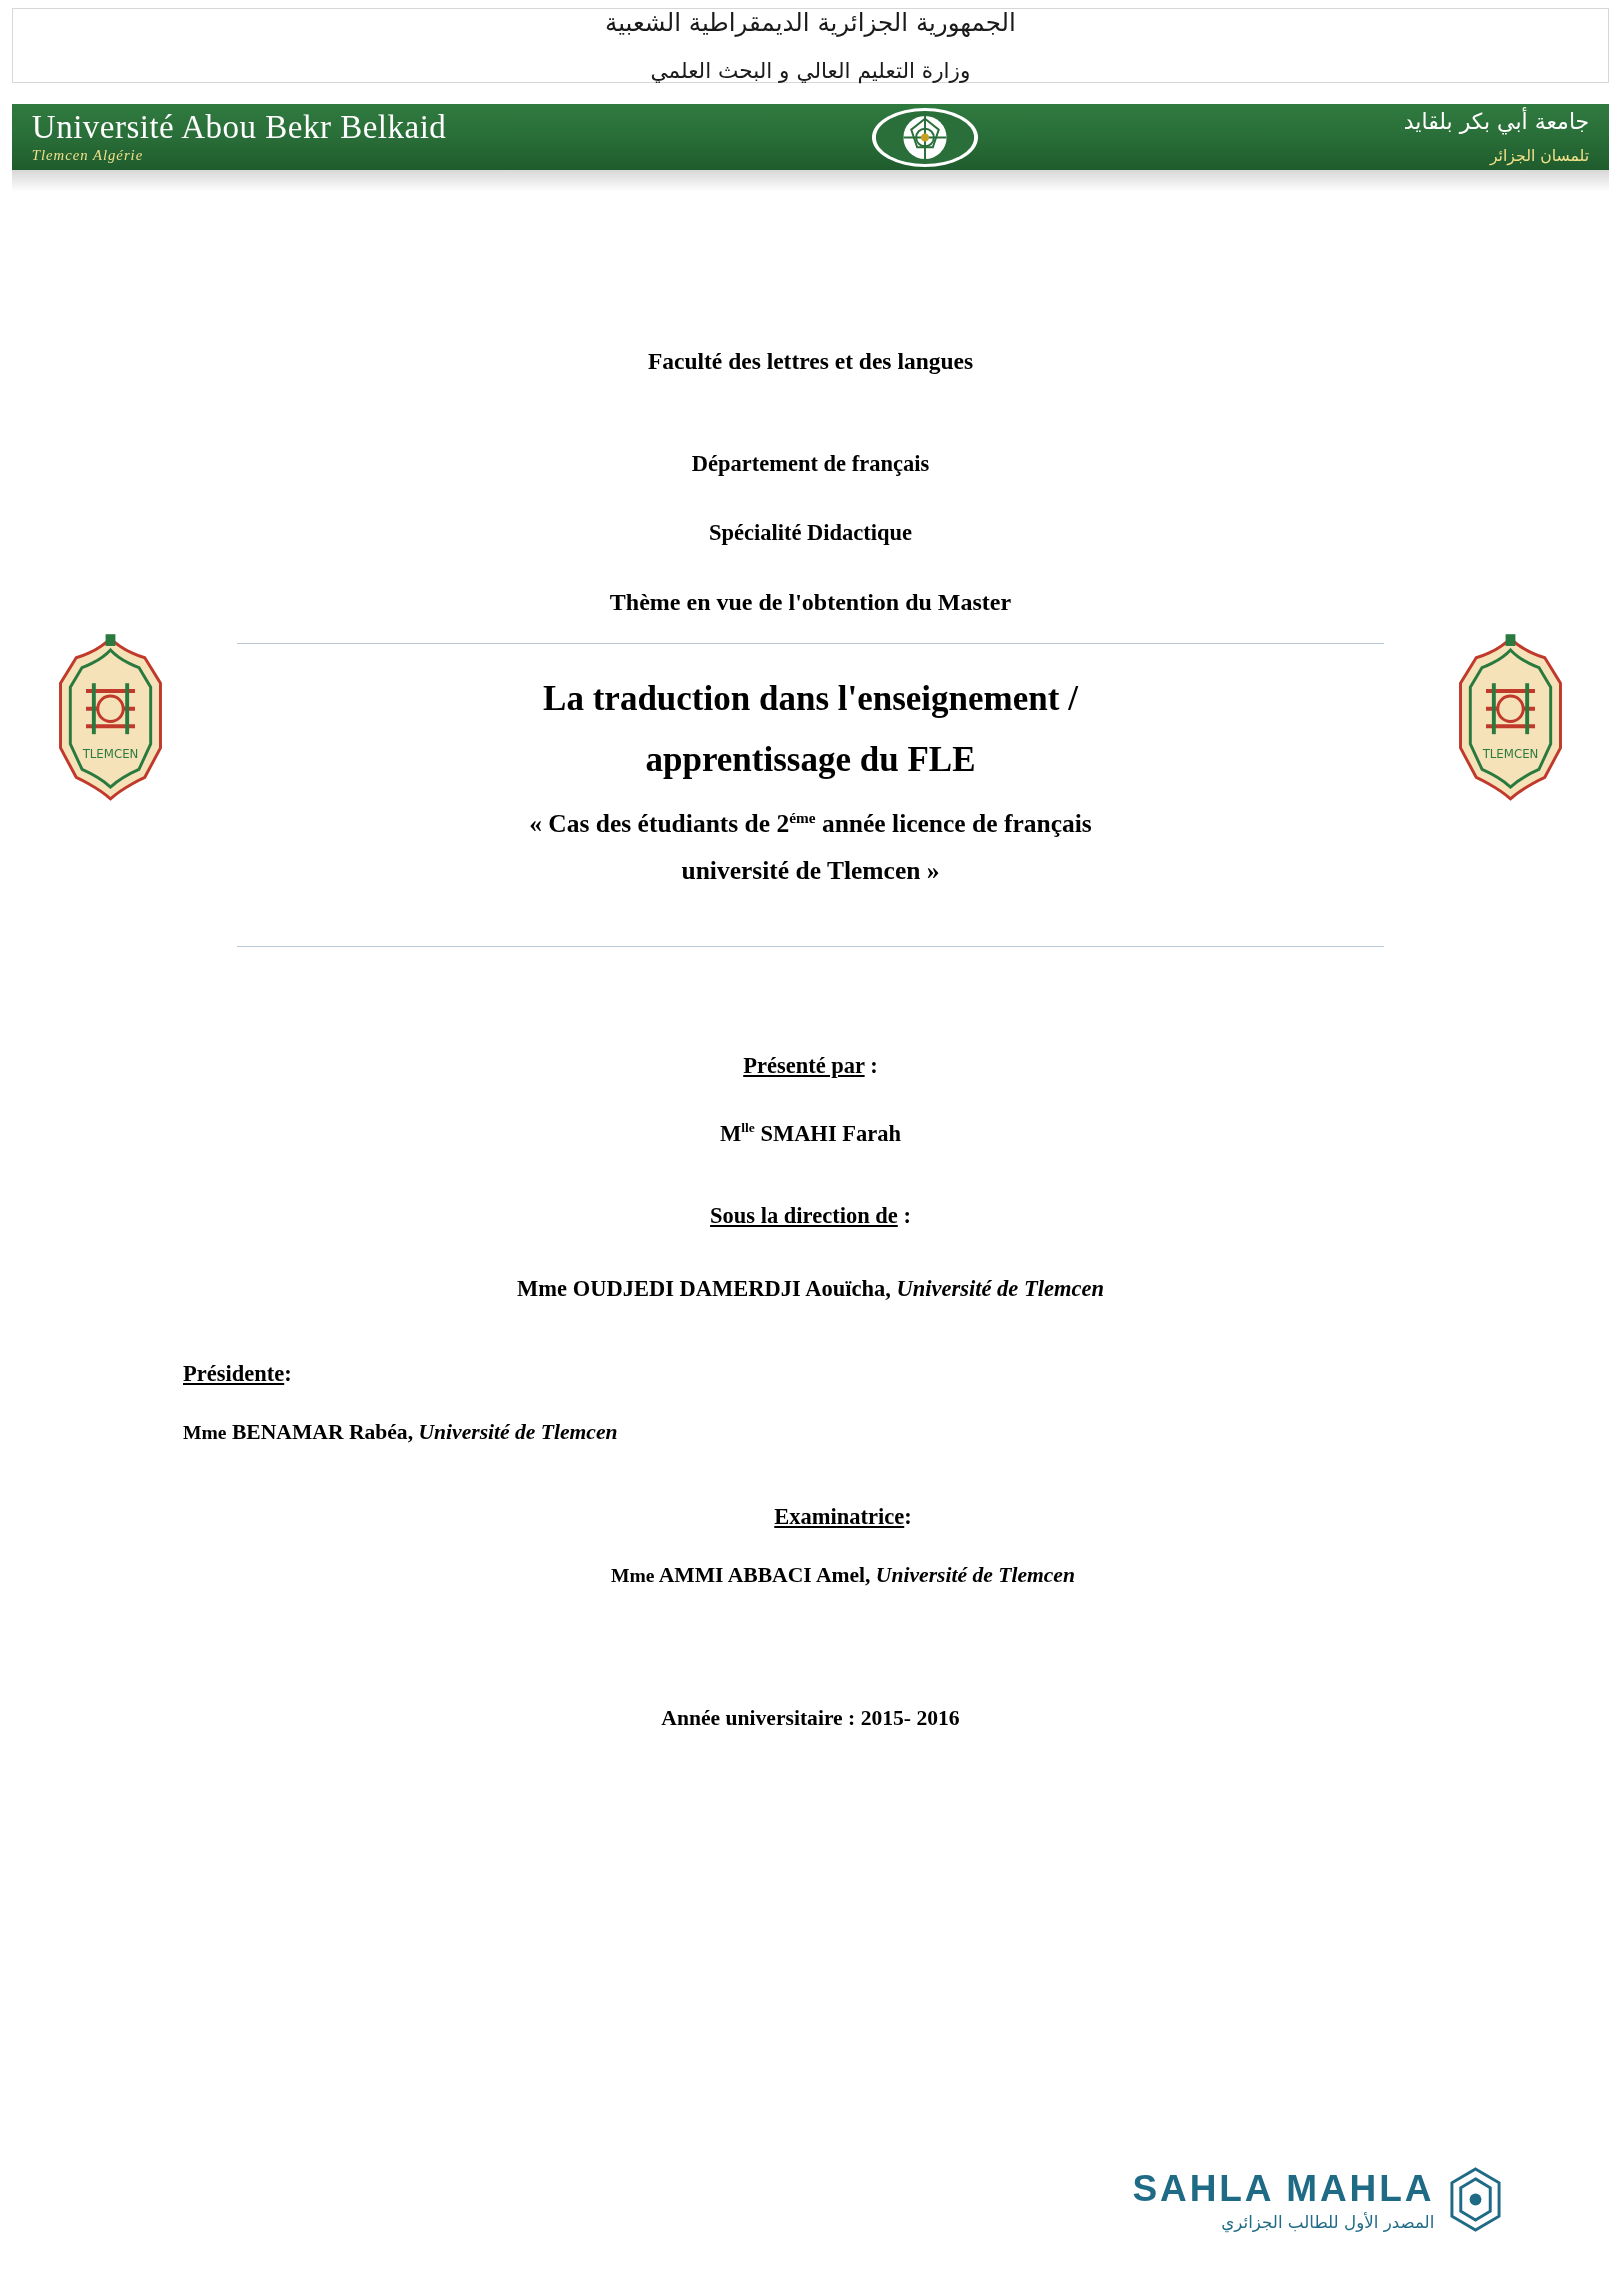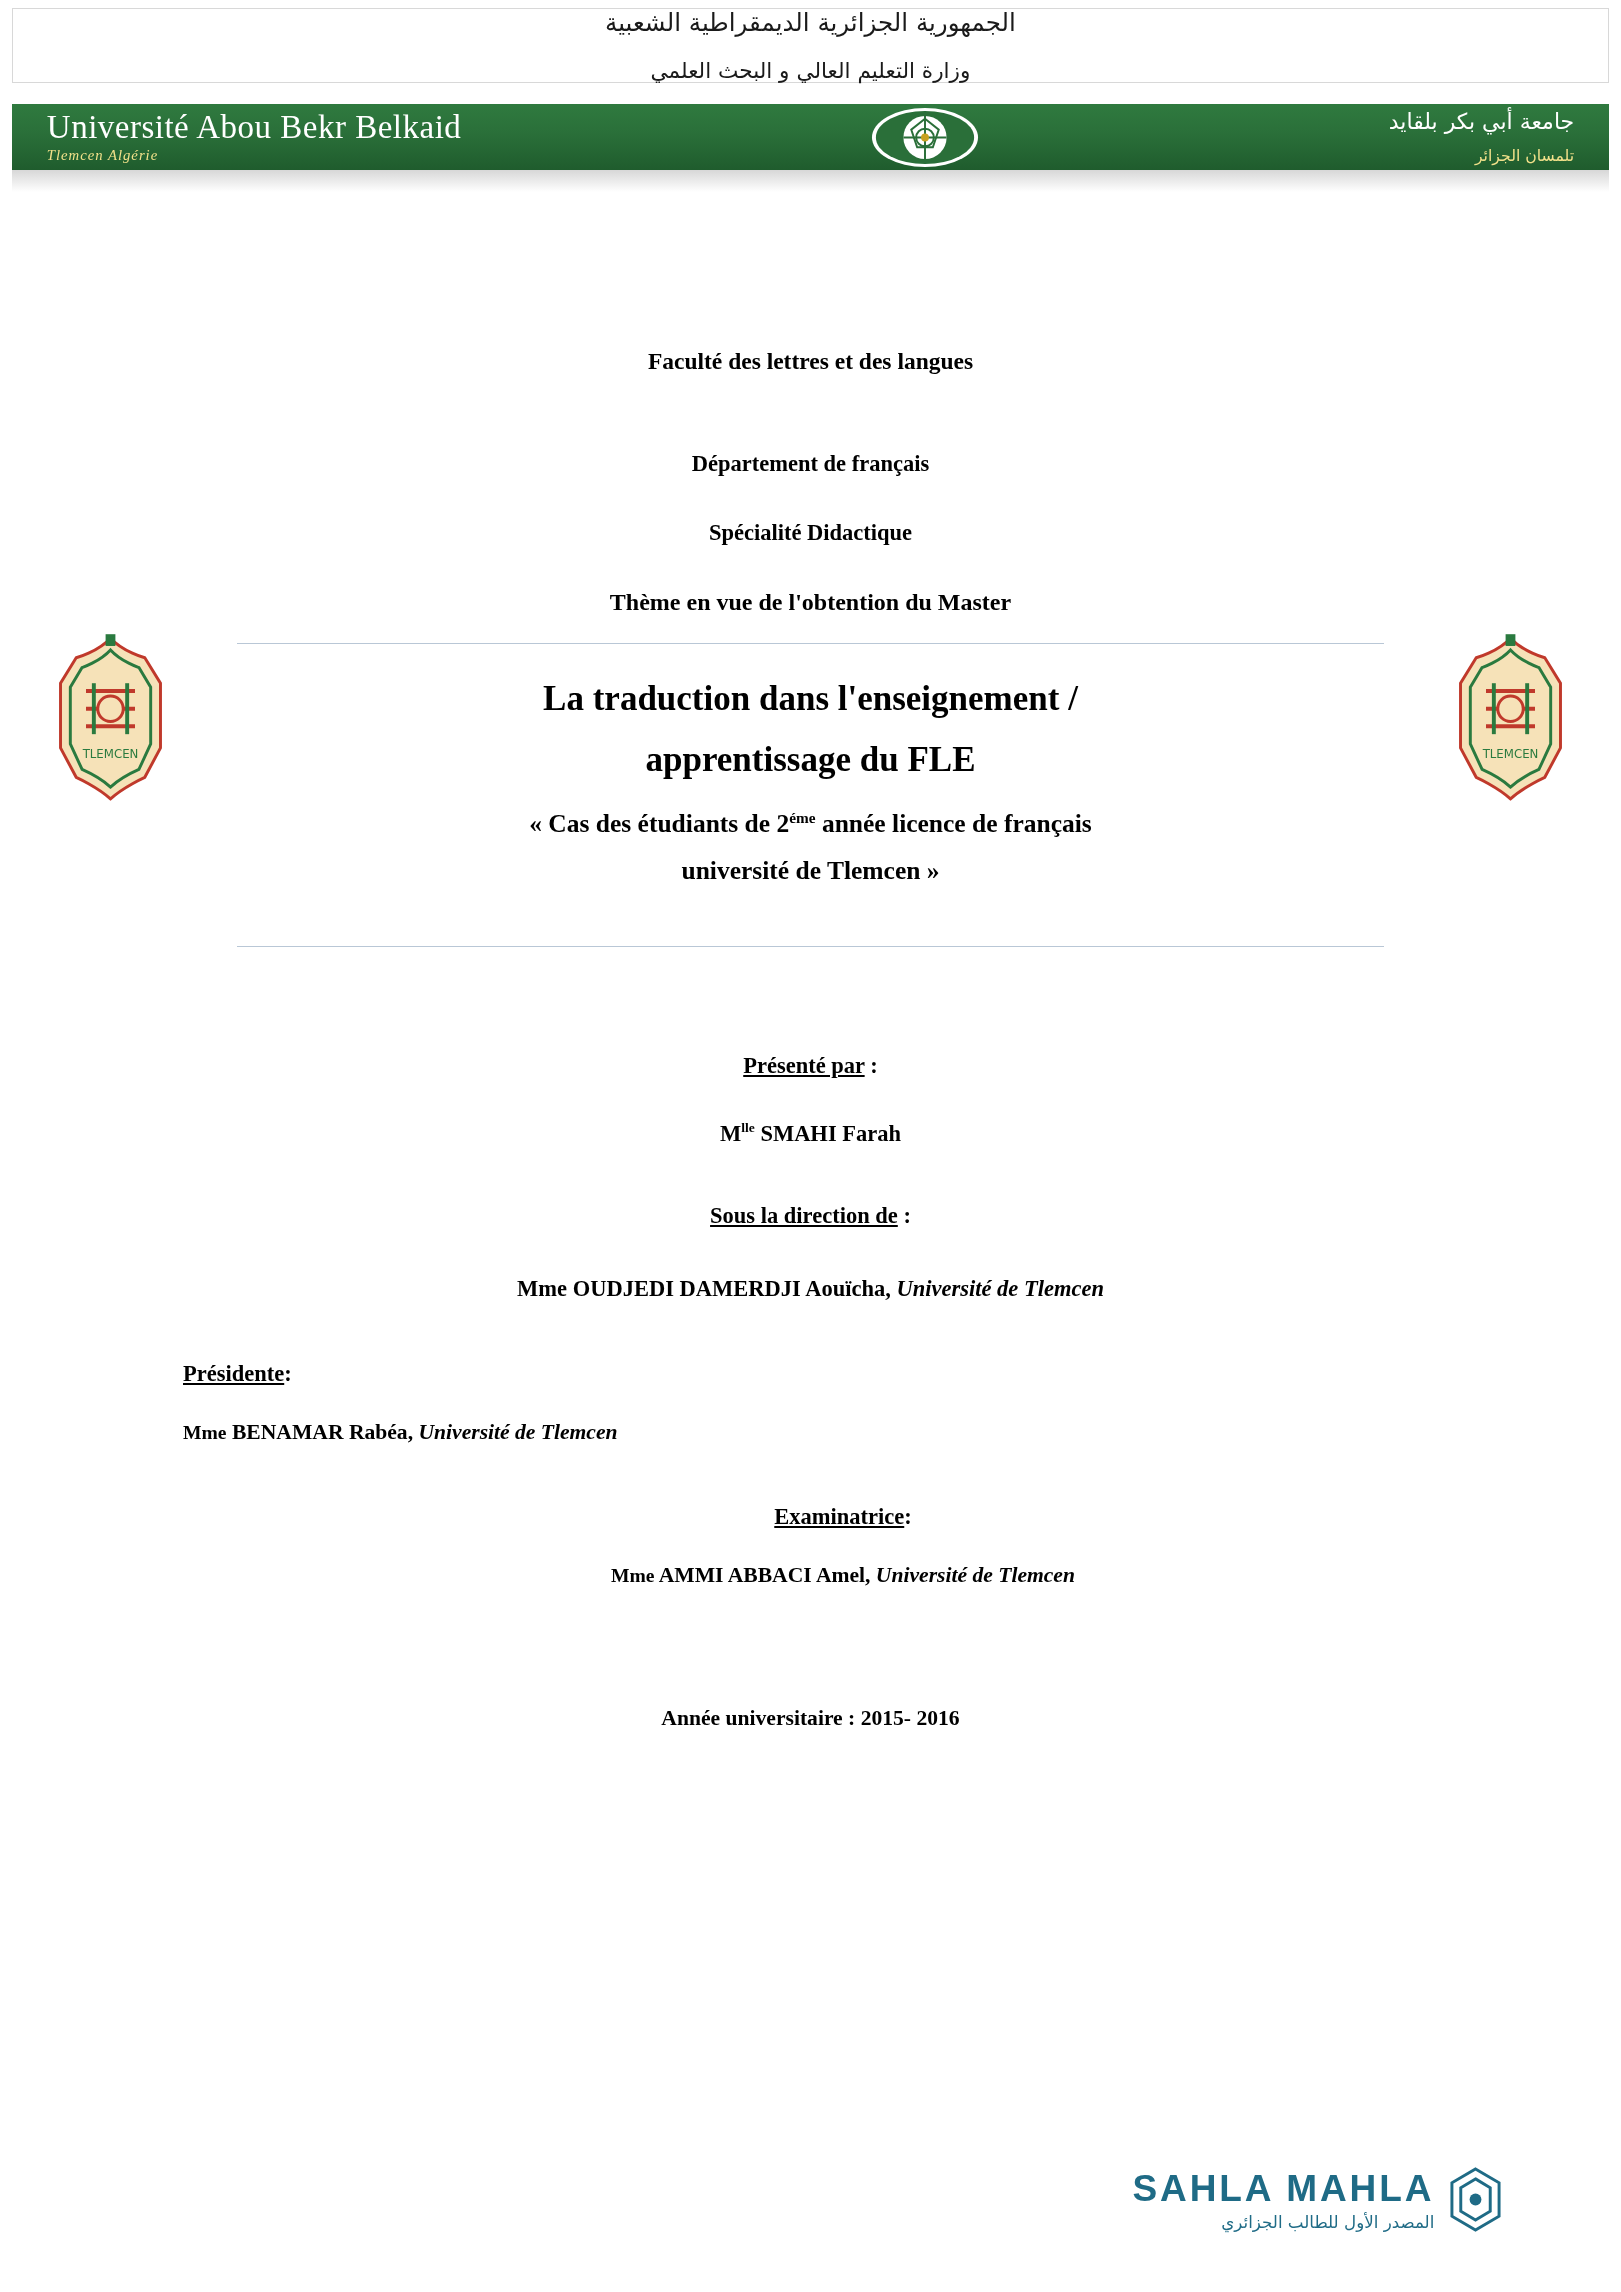--- a/index.html
+++ b/index.html
@@ -51,21 +51,21 @@
   .green-bar {
     position: absolute;
     top: 104px;
     left: 11.8px;
     right: 11.8px;
     height: 66px;
     background: linear-gradient(180deg, #2f7a3f 0%, #2a6f39 45%, #1f5c2d 100%);
     display: flex;
     align-items: center;
     justify-content: space-between;
-    padding: 0 35px;
+    padding: 0 20px;
     box-sizing: border-box;
   }
   .gb-left {
     display: flex;
     flex-direction: column;
     justify-content: center;
     line-height: 1;
   }
   .gb-left .uni-name {
     color: #ffffff;

